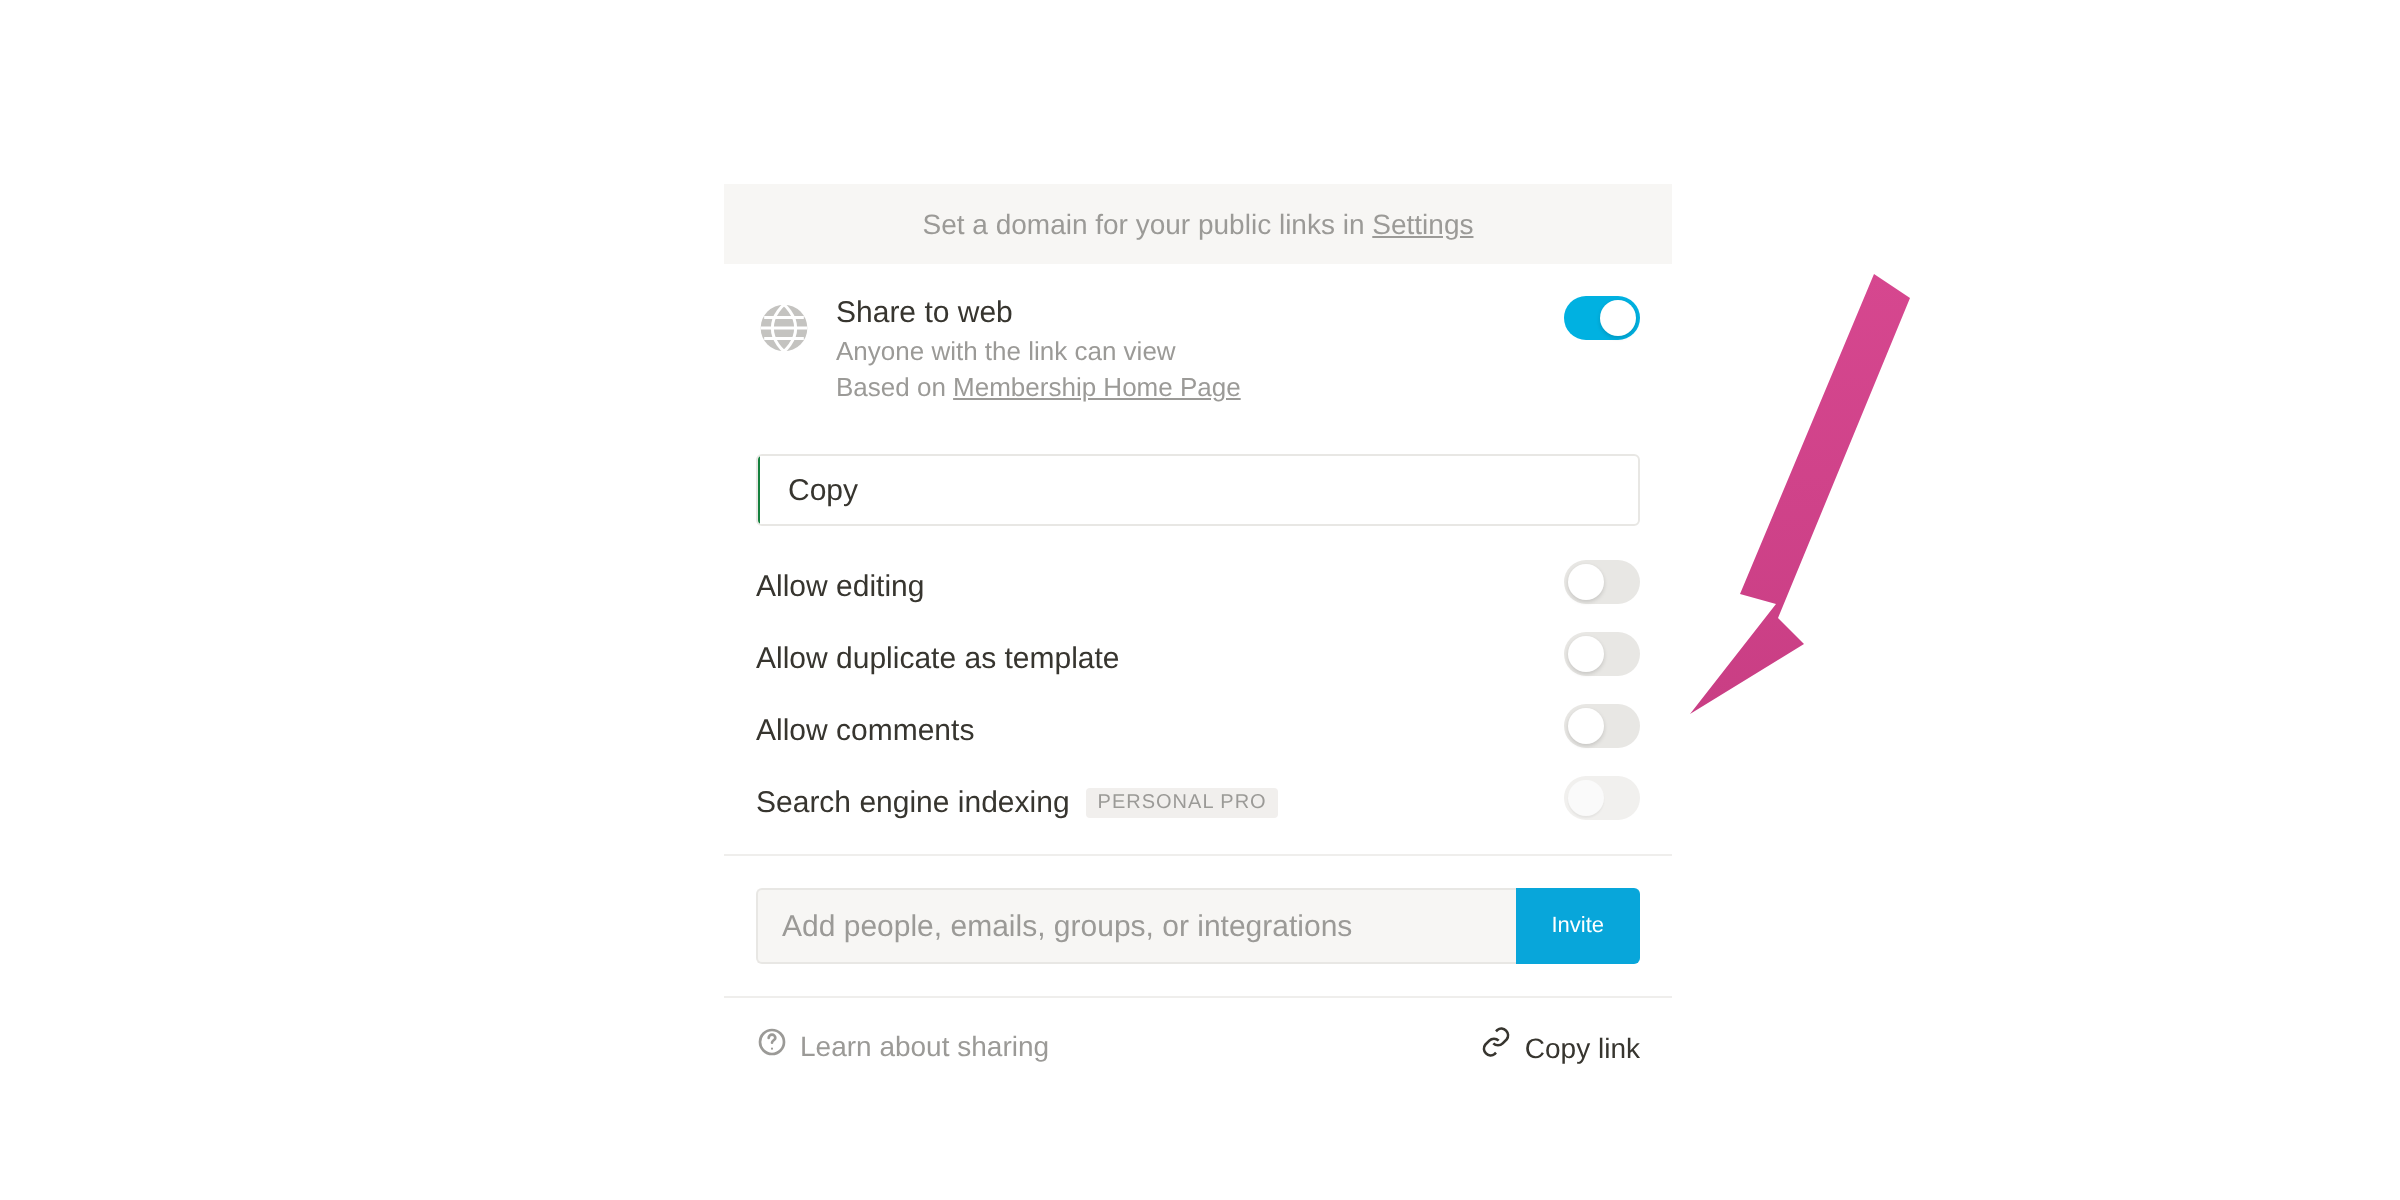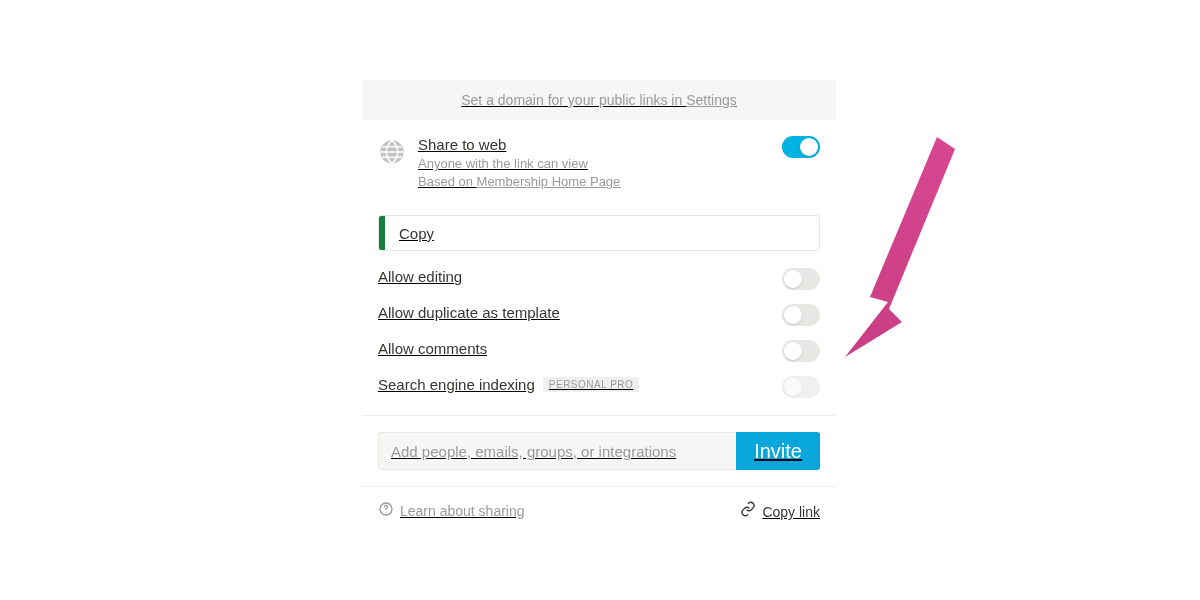--- a/index.html
+++ b/index.html
@@ -6,24 +6,23 @@
     body {
       font-family: -apple-system, BlinkMacSystemFont, "Segoe UI", Helvetica, Arial, sans-serif;
       background: #ffffff;
       width: 1200px;
       height: 600px;
       position: relative;
     }
     .panel {
       position: absolute;
       left: 362px;
-      top: 80px;
+      top: 92px;
       width: 474px;
       background: #ffffff;
-      text-decoration: underline;
     }
     .domain-banner {
       background: #f7f6f4;
       padding: 12px 16px;
       text-align: center;
       font-size: 14px;
       color: #9b9a97;
     }
     .domain-banner a {
       color: #9b9a97;
@@ -96,30 +95,30 @@
       flex: 1;
       border: none;
       padding: 0 10px;
       font-size: 15px;
       color: #37352f;
       outline: none;
       min-width: 0;
     }
     .copy-btn {
       border: none;
-      border-left: 6px solid #15803d;
+      border-left: 1px solid #15803d;
       background: #ffffff;
       padding: 0 14px;
       font-size: 15px;
       color: #37352f;
       cursor: pointer;
     }
     .option-row {
       display: flex;
-      align-items: flex-start;
+      align-items: flex-end;
       justify-content: space-between;
       padding: 7px 16px;
       font-size: 15px;
       color: #37352f;
     }
     .option-row .label-wrap {
       display: flex;
       align-items: center;
       gap: 8px;
     }
@@ -152,21 +151,21 @@
       font-size: 15px;
       color: #9b9a97;
       outline: none;
     }
     .invite-input::placeholder { color: #9b9a97; }
     .invite-btn {
       border: none;
       background: #08a6da;
       color: #ffffff;
       padding: 0 18px;
-      font-size: 20px;
+      font-size: 11px;
       font-weight: 500;
       cursor: pointer;
       border-radius: 0 3px 3px 0;
     }
     .footer-row {
       display: flex;
       justify-content: space-between;
       align-items: center;
       margin-top: 16px;
       padding: 14px 16px 0 16px;

